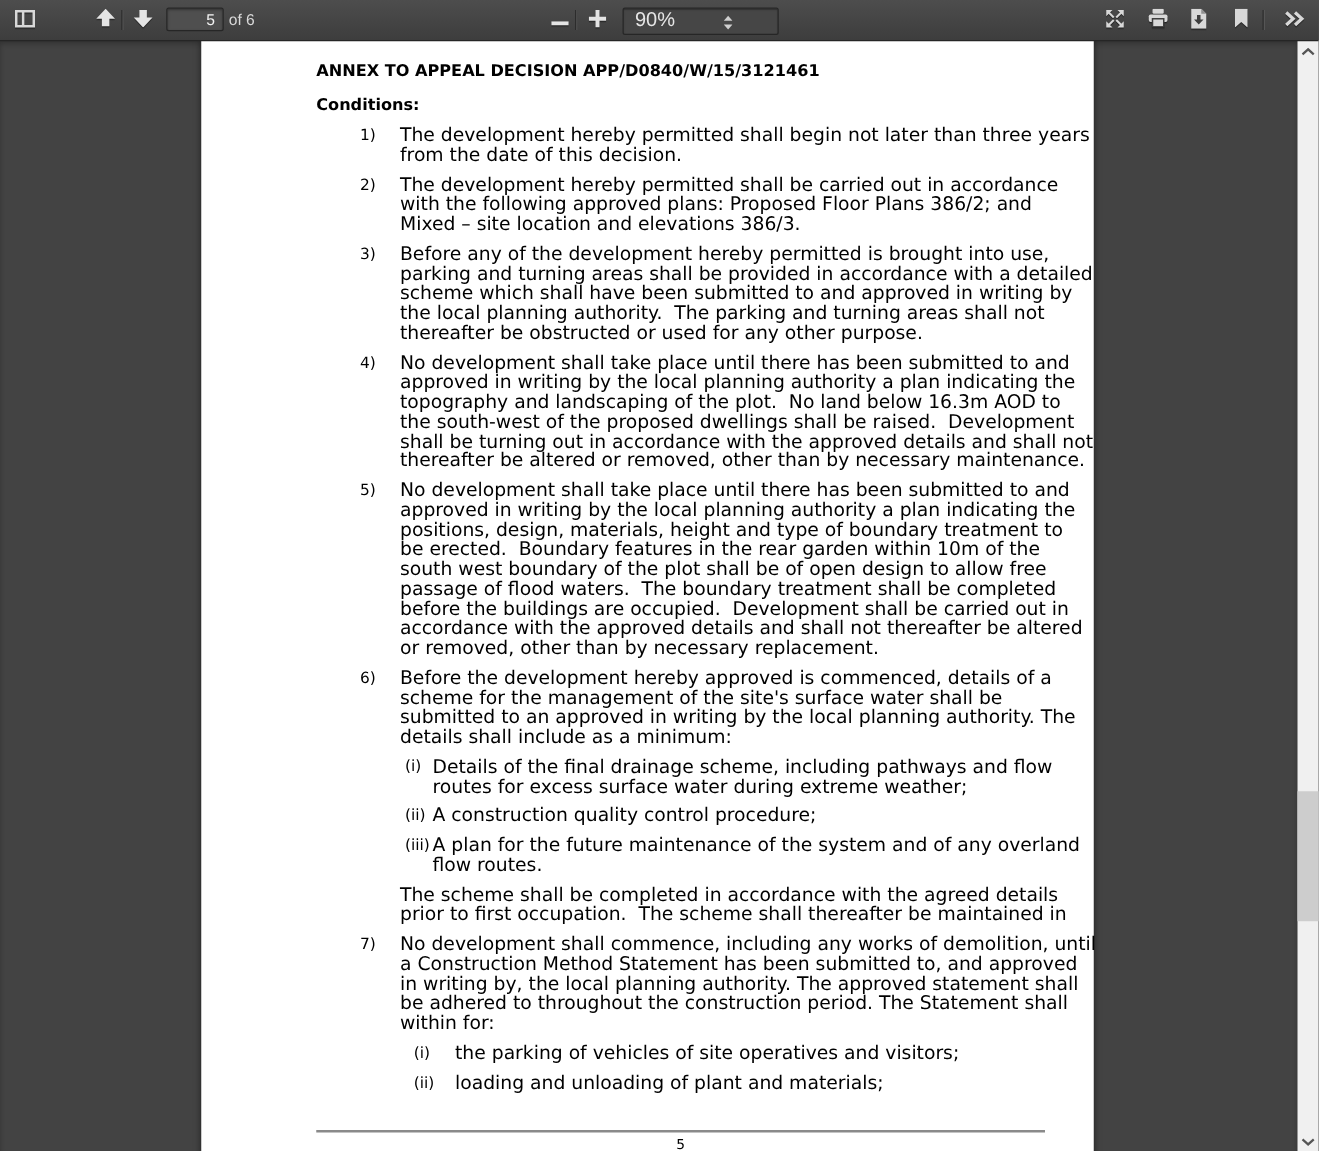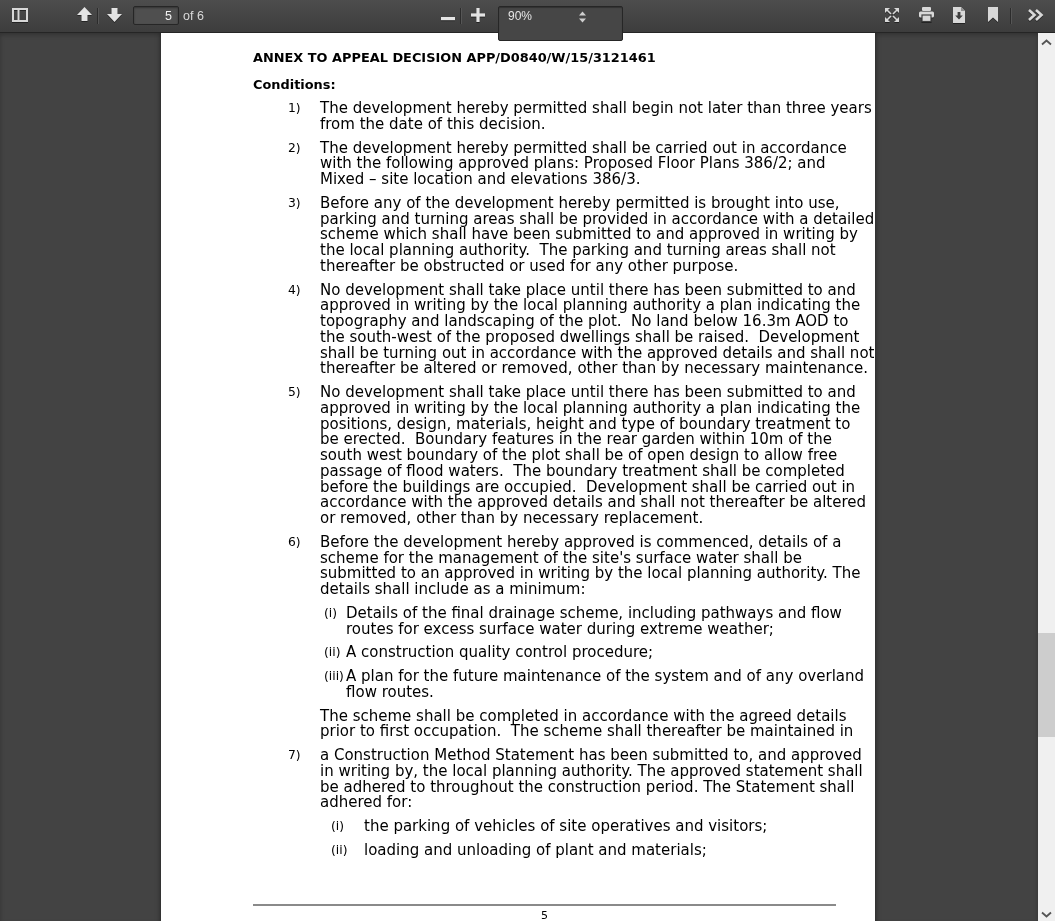--- a/index.html
+++ b/index.html
@@ -10,22 +10,22 @@
   .toolbar{position:absolute;left:0;top:0;width:1055px;height:32px;
     background:linear-gradient(#4d4d4d,#3d3d3d);border-bottom:1px solid #252525;z-index:20;}
   .tbtn{position:absolute;top:3px;width:28px;height:26px;border:0;background:transparent;
     color:#d8d8d8;padding:0;display:flex;align-items:center;justify-content:center;cursor:default;}
   .tbtn svg{filter:drop-shadow(0 1px 0 rgba(0,0,0,.45));}
   .tsep{position:absolute;top:8px;width:1px;height:16px;background:#2c2c2c;border-right:1px solid #565656;}
   .page-input{position:absolute;left:133px;top:6px;width:36px;height:17px;background:#4f4f4f;
     border:1px solid #262626;border-radius:2px;color:#f2f2f2;font-size:12.5px;text-align:right;
     padding:0 6px 0 2px;box-shadow:inset 0 1px 2px rgba(0,0,0,.35);}
   .page-count{position:absolute;left:183px;top:0;height:32px;line-height:32px;color:#d9d9d9;font-size:12.5px;}
-  .zoom-select{position:absolute;left:498px;top:6px;width:125px;height:35px;background:#464646;
-    border:1px solid #262626;border-radius:2px;color:#e6e6e6;font-size:12px;line-height:19px;
+  .zoom-select{position:absolute;left:498px;top:6px;width:125px;height:22px;background:#464646;
+    border:1px solid #262626;border-radius:2px;color:#e6e6e6;font-size:16px;line-height:19px;
     padding-left:9px;box-sizing:border-box;box-shadow:inset 0 1px 1px rgba(0,0,0,.3);}
   .zoom-select .spinner{position:absolute;right:36px;top:3px;}
 
   
   .scrollbar{position:absolute;right:0;top:32px;width:17px;height:889px;background:#f0f0f0;z-index:15;}
   .scroll-arrow{position:absolute;left:0;width:17px;height:17px;display:flex;align-items:center;justify-content:center;}
   .scroll-thumb{position:absolute;left:0;top:601px;width:17px;height:104px;background:#cdcdcd;}
 
   
   .viewer{position:absolute;left:0;top:32px;width:1038px;height:889px;background:#434343;overflow:hidden;
@@ -223,24 +223,25 @@
               <span class="marker">(iii)</span>
               <div class="doc-line">A plan for the future maintenance of the system and of any overland</div>
               <div class="doc-line">flow routes.</div>
             </div>
             <div class="block para">
               <div class="doc-line">The scheme shall be completed in accordance with the agreed details</div>
               <div class="doc-line">prior to first occupation.  The scheme shall thereafter be maintained in</div>
             </div>
             <div class="block item">
               <span class="marker">7)</span>
+              <div class="doc-line">No development shall commence, including any works of demolition, until</div>
               <div class="doc-line">a Construction Method Statement has been submitted to, and approved</div>
               <div class="doc-line">in writing by, the local planning authority. The approved statement shall</div>
               <div class="doc-line">be adhered to throughout the construction period. The Statement shall</div>
-              <div class="doc-line">adhered for:</div>
+              <div class="doc-line">within for:</div>
             </div>
             <div class="block sub2">
               <span class="marker">(i)</span>
               <div class="doc-line">the parking of vehicles of site operatives and visitors;</div>
             </div>
             <div class="block sub2">
               <span class="marker">(ii)</span>
               <div class="doc-line">loading and unloading of plant and materials;</div>
             </div>
           </div>

